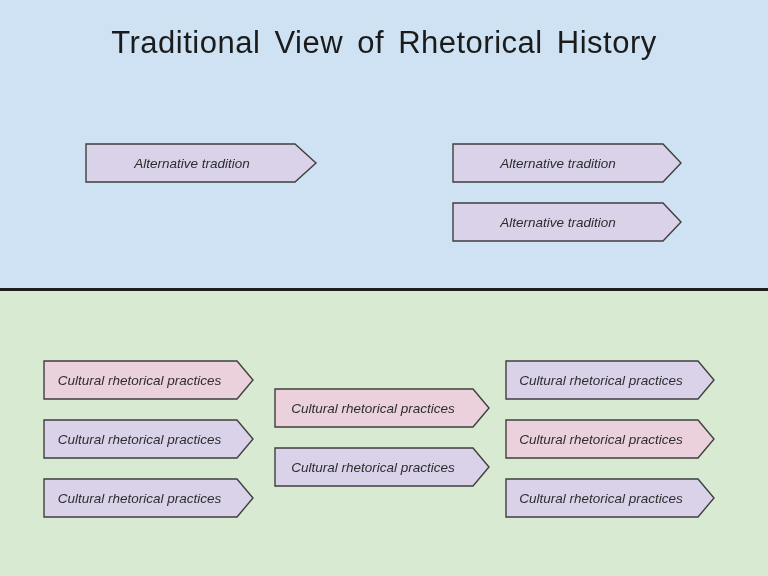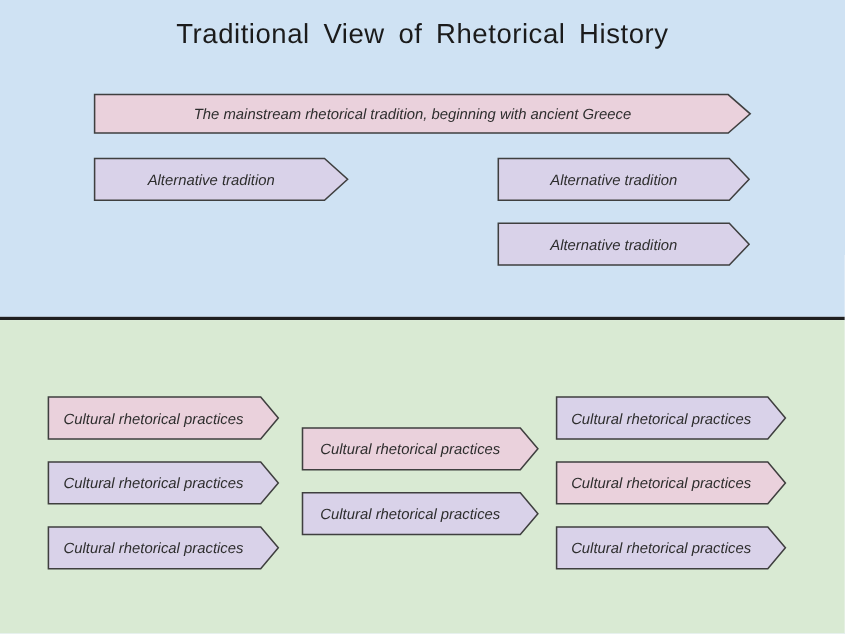--- a/index.html
+++ b/index.html
@@ -36,26 +36,27 @@
   #bottom-section {
     top: 291px;
     height: 285px;
     background: var(--bottom-background, #d9ead3);
   }
   .title {
     position: absolute;
     left: 0;
     width: 768px;
     text-align: center;
-    font-size: 25px;
+    font-size: 31px;
     line-height: 36px;
     letter-spacing: 0.5px;
     word-spacing: 5px;
     color: var(--title-text, #1b1b1b);
     white-space: nowrap;
+    margin-top: 12px;
   }
   #top-title { top: 13px; }
   #bottom-title { top: 302px; }
 
   .arrow {
     position: absolute;
   }
   .arrow svg {
     position: absolute;
     left: 0;
@@ -90,26 +91,20 @@
 <div id="canvas">
 
   <div id="top-section" class="section"></div>
 
   <div id="divider"></div>
 
   <div id="bottom-section" class="section"></div>
 
   <div id="top-title" class="title">Traditional View of Rhetorical History</div>
 
-  <div class="arrow" style="left: 85px; top: 85px; width: 598px; height: 37px; --fill: #ead1dc;">
-      <svg width="598" height="37">
-        <polygon points="1,1 577,1 597,18.5 577,36 1,36"></polygon>
-      </svg>
-    <span class="arrow-label">The mainstream rhetorical tradition, beginning with ancient Greece</span>
-  </div>
 
   <div class="arrow" style="left: 85px; top: 143px; width: 232px; height: 40px; --fill: #d9d2e9;">
       <svg width="232" height="40">
         <polygon points="1,1 210,1 231,20 210,39 1,39"></polygon>
       </svg>
     <span class="arrow-label">Alternative tradition</span>
   </div>
 
   <div class="arrow" style="left: 452px; top: 143px; width: 230px; height: 40px; --fill: #d9d2e9;">
       <svg width="230" height="40">

